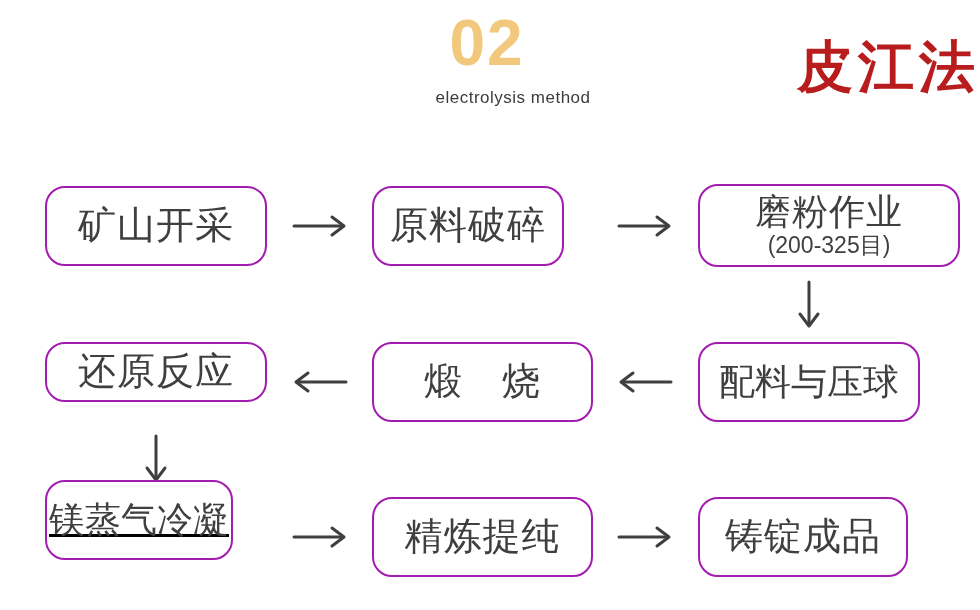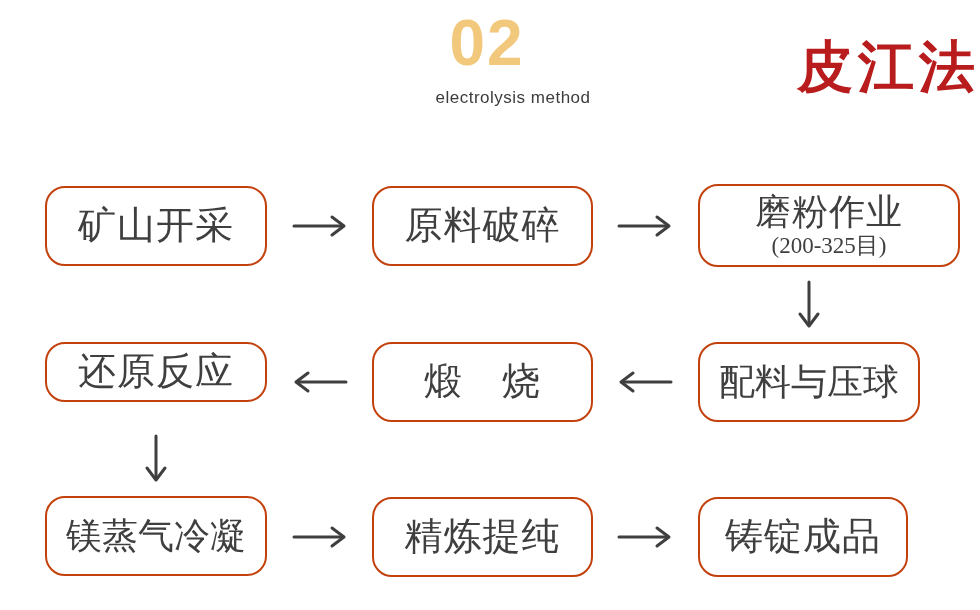--- a/index.html
+++ b/index.html
@@ -36,21 +36,21 @@
     color: #3C3C3C;
     z-index: 2;
     margin-left: 46px;
   }
 
   
   .flow { position: absolute; top: 0; left: 0; width: 100%; height: 100%; }
   .flow-box {
     position: absolute;
     box-sizing: border-box;
-    border: 2px solid #c2410c;
+    border: 2px solid #a21caf;
     border-radius: 20px;
     background: #ffffff;
     display: flex;
     flex-direction: column;
     align-items: center;
     justify-content: center;
     text-align: center;
   }
   .flow-box .label {
     font-size: 38px;
@@ -59,32 +59,31 @@
     letter-spacing: 1px;
     white-space: nowrap;
   }
   .flow-box .label.small5 { font-size: 36px; letter-spacing: 0; }
   .flow-box .sublabel {
     font-size: 23px;
     color: #3F3F3F;
     line-height: 1.1;
     margin-top: 2px;
     white-space: nowrap;
-    font-family: Liberation Serif, serif;
   }
   .flow-box.two-line .label { font-size: 36px; }
 
   
   .b1 { left: 45px;  top: 186px; width: 222px; height: 80px; }
-  .b2 { left: 372px; top: 186px; width: 221px; height: 80px; }
+  .b2 { left: 372px; top: 186px; width: 192px; height: 80px; }
   .b3 { left: 698px; top: 184px; width: 262px; height: 83px; }
   .b4 { left: 45px;  top: 342px; width: 222px; height: 60px; }
   .b5 { left: 372px; top: 342px; width: 221px; height: 80px; }
   .b6 { left: 698px; top: 342px; width: 222px; height: 80px; }
-  .b7 { left: 45px;  top: 496px; width: 222px; height: 80px; }
+  .b7 { left: 45px;  top: 480px; width: 188px; height: 80px; text-decoration: underline; }
   .b8 { left: 372px; top: 497px; width: 221px; height: 80px; }
   .b9 { left: 698px; top: 497px; width: 210px; height: 80px; }
 
   .arrow { position: absolute; }
   .arrow svg { display: block; }
   .arrow path {
     stroke: #3F3F3F;
     stroke-width: 3;
     fill: none;
     stroke-linecap: round;

